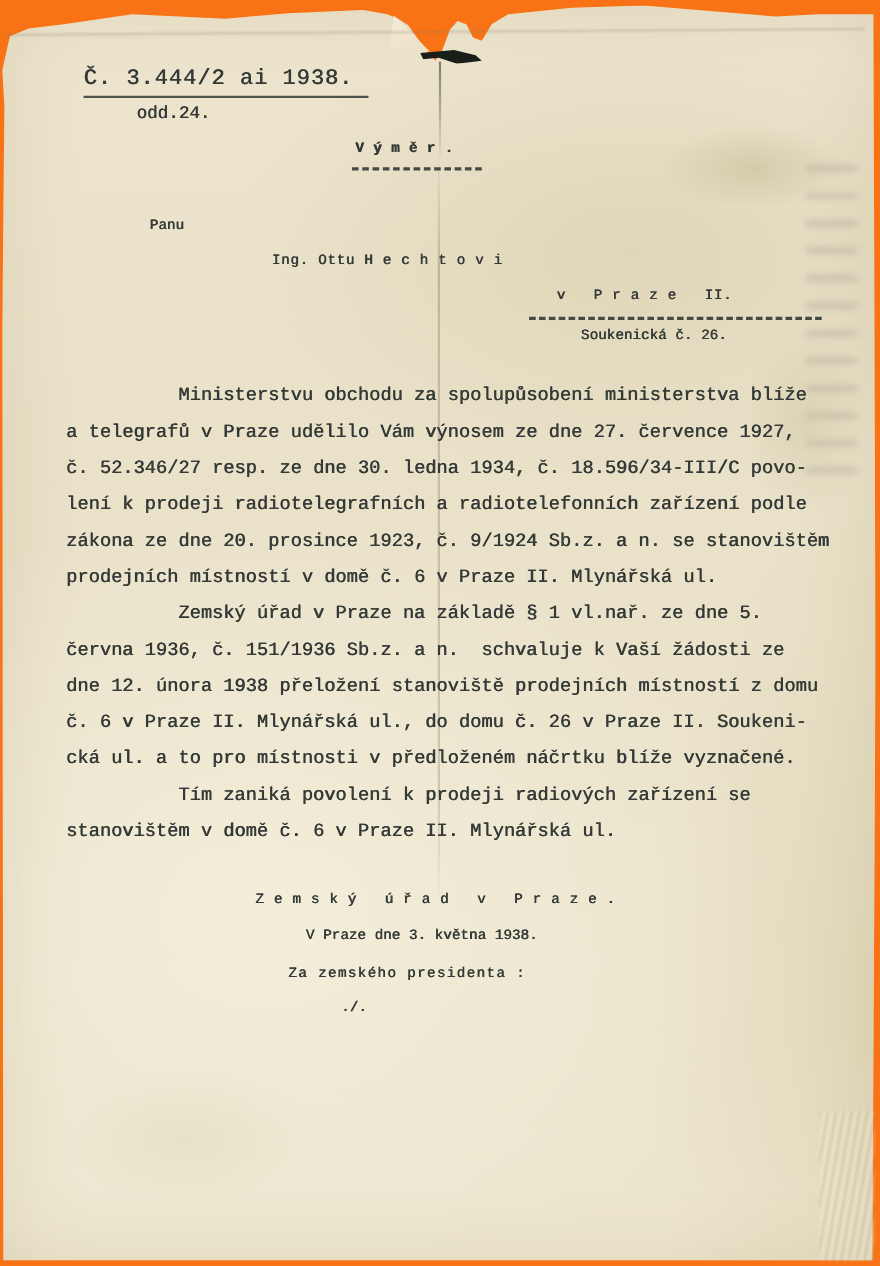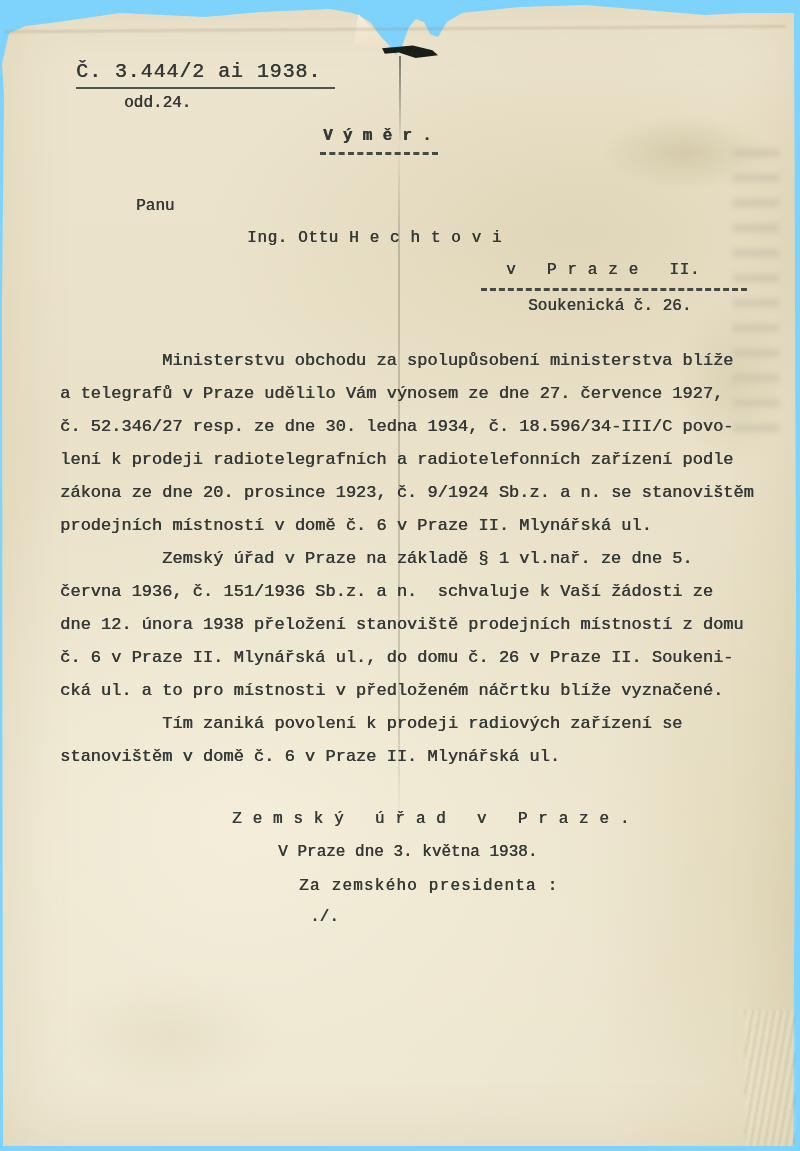--- a/index.html
+++ b/index.html
@@ -1,18 +1,18 @@
 <!DOCTYPE html>
 <html><head>
 <meta charset="utf-8">
 <style>
   html,body { margin:0; padding:0; background:#101409; }
   .scan {
     position:relative; width:800px; height:1151px; overflow:hidden;
-    background:#7dd3fc;
+    background:#f97316;
     font-family:"Liberation Mono","DejaVu Sans Mono",monospace;
     color:#343a37;
   }
   .paper {
     position:absolute; left:0; top:0; width:800px; height:1151px;
     background:
       radial-gradient(ellipse 520px 300px at 72% 20%, rgba(213,202,168,0.50), rgba(213,202,168,0) 70%),
       radial-gradient(ellipse 650px 520px at 30% 72%, rgba(250,246,230,0.55), rgba(250,246,230,0) 72%),
       radial-gradient(ellipse 300px 700px at 100% 80%, rgba(205,192,150,0.35), rgba(205,192,150,0) 70%),
       linear-gradient(180deg, #ece4cd 0%, #e9e1c8 38%, #ede6cf 100%);
@@ -56,41 +56,41 @@
     background:radial-gradient(ellipse at center, rgba(192,180,142,0.45), transparent 70%); }
   .stain-b { position:absolute; left:675px; top:300px; width:115px; height:170px;
     background:radial-gradient(ellipse at center, rgba(200,190,155,0.38), transparent 70%); }
   .stain-c { position:absolute; left:55px; top:970px; width:230px; height:130px;
     background:radial-gradient(ellipse at center, rgba(225,217,190,0.5), transparent 70%); }
   .wrinkle {
     position:absolute; left:745px; top:1010px; width:50px; height:136px;
     background:repeating-linear-gradient(100deg, rgba(160,142,100,0.22) 0 2px, rgba(245,240,222,0.25) 2px 7px);
     filter:blur(1px);
   }
-  .t { position:absolute; white-space:pre; font-size:16px;
+  .t { position:absolute; white-space:pre; font-size:13px;
        text-shadow:0.5px 0 0 currentColor; }
   .ref { left:76px; top:60px; font-size:20px; letter-spacing:0.9px;
          border-bottom:2.5px solid rgba(52,58,55,0.85); padding:0 14px 4px 0; }
   .dept { left:124px; top:94px; font-size:16px; }
   .doc-title { left:323px; top:127px; font-weight:bold; letter-spacing:0.3px; }
   .title-underline { position:absolute; left:320px; top:152px; width:118px; height:0;
          border-top:3px dashed rgba(52,58,55,0.9); }
   .salutation { left:124px; top:197px;margin-left:12px; }
   .rec-name { left:247px; top:229px; letter-spacing:0.6px; }
   .rec-city { left:506px; top:261px; letter-spacing:0.6px; }
   .city-underline { position:absolute; left:481px; top:288px; width:266px; height:0;
          border-top:3px dashed rgba(52,58,55,0.9); }
   .rec-street { left:528px; top:297px; }
   .body-block { position:absolute; left:60px; top:344px; width:716px; }
   .line { white-space:pre; font-size:17px; line-height:33px; height:33px;
           text-shadow:0.5px 0 0 currentColor; }
   .indent { padding-left:102px; }
   .authority { left:232px; top:810px; letter-spacing:0.6px; }
   .dateline  { left:278px; top:843px; }
-  .sigline   { left:262px; top:877px; letter-spacing:1.2px;margin-left:37px; }
+  .sigline   { left:262px; top:877px; letter-spacing:1.2px; }
   .mark      { left:310px; top:908px; }
 </style>
 </head>
 <body>
 
 <div class="scan">
   <div class="paper"></div>
 
   <div class="flap"></div>
   <div class="crack"></div>

